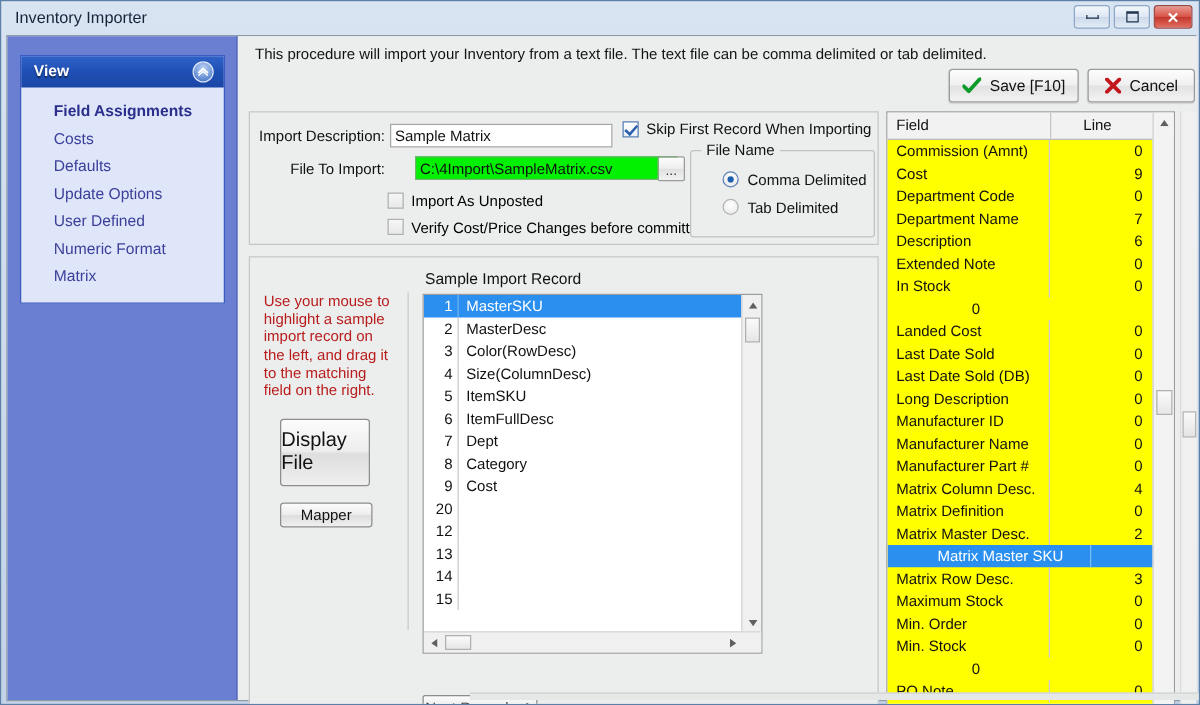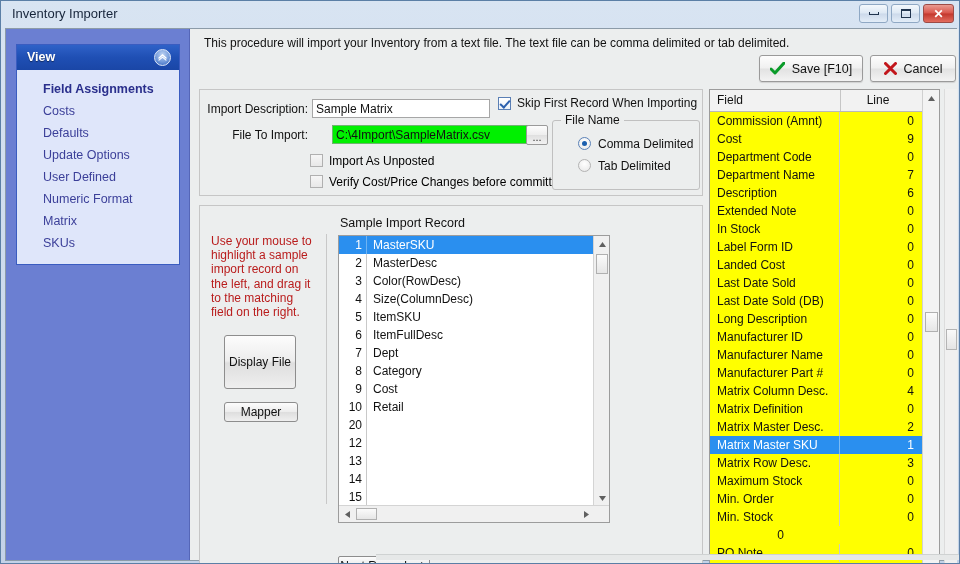--- a/index.html
+++ b/index.html
@@ -276,21 +276,21 @@
     position: absolute; left: 126px; top: 28px;
     width: 1px; height: 270px;
     background: #c8c8c8;
   }
   #display-file-button {
     position: absolute; left: 24px; top: 129px;
     width: 72px; height: 54px;
     border: 1px solid #8d8d8d; border-radius: 3px;
     background: linear-gradient(to bottom, #fcfcfc 0%, #ededed 48%, #dedede 52%, #efefef 100%);
     display: flex; align-items: center; justify-content: center;
-    font-size: 12px; color: #111; cursor: pointer;
+    font-size: 16px; color: #111; cursor: pointer;
   }
   #mapper-button {
     position: absolute; left: 24px; top: 196px;
     width: 74px; height: 20px;
     border: 1px solid #8d8d8d; border-radius: 3px;
     background: linear-gradient(to bottom, #fcfcfc 0%, #ededed 48%, #dedede 52%, #efefef 100%);
     display: flex; align-items: center; justify-content: center;
     font-size: 12px; color: #111; cursor: pointer;
   }
 
@@ -401,21 +401,21 @@
     width: 214px; height: 466px;
     overflow: hidden;
     background: #ffff00;
   }
   .grid-row {
     display: flex;
     height: 18px;
     font-size: 12px; color: #111;
     background: #ffff00;
   }
-  .grid-row.selected { background: #2a8fef; color: #ffffff; }
+  .grid-row.selected { background: #2a8fef; color: #ffffff; padding-left: 33px; }
   .g-field {
     width: 130px; flex: 0 0 auto;
     padding-left: 7px; line-height: 18px;
     white-space: nowrap;
     border-right: 1px solid #c9c9c9;
   }
   .grid-row.selected .g-field { border-right-color: #7cbcf5; }
   .g-line {
     width: 83px; flex: 0 0 auto;
     padding-right: 9px; line-height: 18px;
@@ -499,21 +499,20 @@
           </div>
         </div>
         <div id="nav-list">
           <div class="nav-item active">Field Assignments</div>
           <div class="nav-item">Costs</div>
           <div class="nav-item">Defaults</div>
           <div class="nav-item">Update Options</div>
           <div class="nav-item">User Defined</div>
           <div class="nav-item">Numeric Format</div>
           <div class="nav-item">Matrix</div>
-          <div class="nav-item">SKUs</div>
         </div>
       </div>
     </div>
 
     <div id="main">
 
       <div id="intro-text">This procedure will import your Inventory from a text file.  The text file can be comma delimited or tab delimited.</div>
 
       <div class="tool-btn" id="save-button">
         <span class="tool-icon">
@@ -608,24 +607,20 @@
               </div>
               <div class="rec-row">
                 <div class="rec-num">8</div>
                 <div class="rec-val">Category</div>
               </div>
               <div class="rec-row">
                 <div class="rec-num">9</div>
                 <div class="rec-val">Cost</div>
               </div>
               <div class="rec-row">
-                <div class="rec-num">10</div>
-                <div class="rec-val">Retail</div>
-              </div>
-              <div class="rec-row">
                 <div class="rec-num">20</div>
                 <div class="rec-val"></div>
               </div>
               <div class="rec-row">
                 <div class="rec-num">12</div>
                 <div class="rec-val"></div>
               </div>
               <div class="rec-row">
                 <div class="rec-num">13</div>
                 <div class="rec-val"></div>
@@ -707,21 +702,20 @@
             </div>
             <div class="grid-row">
               <div class="g-field">Extended Note</div>
               <div class="g-line">0</div>
             </div>
             <div class="grid-row">
               <div class="g-field">In Stock</div>
               <div class="g-line">0</div>
             </div>
             <div class="grid-row">
-              <div class="g-field">Label Form ID</div>
               <div class="g-line">0</div>
             </div>
             <div class="grid-row">
               <div class="g-field">Landed Cost</div>
               <div class="g-line">0</div>
             </div>
             <div class="grid-row">
               <div class="g-field">Last Date Sold</div>
               <div class="g-line">0</div>
             </div>

